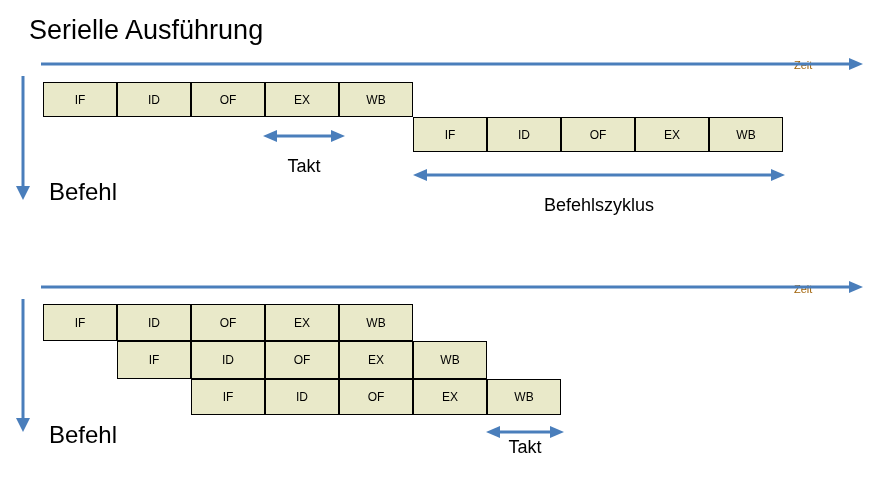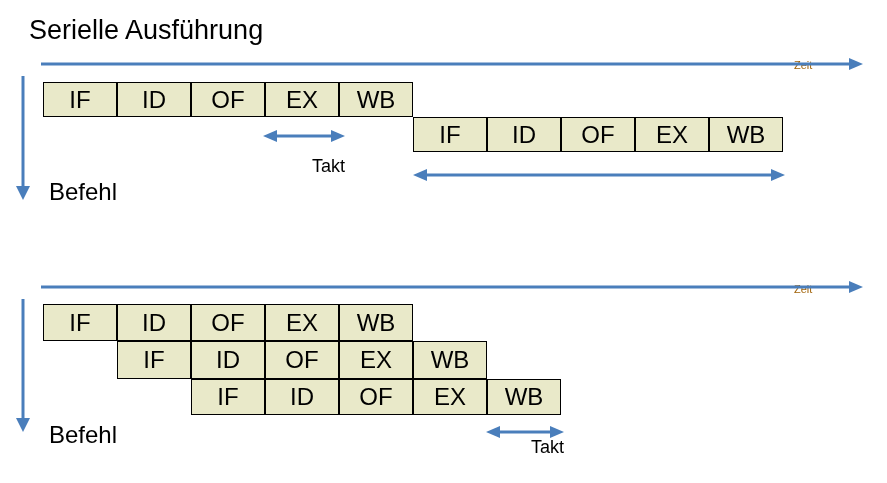--- a/index.html
+++ b/index.html
@@ -45,28 +45,28 @@
     color: #000000;
     white-space: nowrap;
     line-height: 22px;
   }
   .measure-label {
     position: absolute;
     font-size: 18px;
     color: #000000;
     white-space: nowrap;
     line-height: 22px;
-    text-align: right;
+    text-align: center;
   }
   .stage-cell {
     position: absolute;
     background: #e9e9c9;
     border: 1px solid #000000;
     box-sizing: border-box;
-    font-size: 24px;
+    font-size: 12px;
     color: #000000;
     display: flex;
     align-items: center;
     justify-content: center;
     line-height: 1;
   }
   .arrow-svg {
     position: absolute;
     overflow: visible;
   }
@@ -109,20 +109,21 @@
     <polygon points="14,2 0,8 14,14" fill="#4a7ebb"></polygon>
     <polygon points="68,2 82,8 68,14" fill="#4a7ebb"></polygon>
   </svg>
   <div class="measure-label" style="left:263px; top:155px; width:82px;">Takt</div>
 
   <svg class="arrow-svg" style="left:413px; top:167px;" width="372" height="16">
     <line x1="6" y1="8" x2="366" y2="8" stroke="#4a7ebb" stroke-width="3"></line>
     <polygon points="14,2 0,8 14,14" fill="#4a7ebb"></polygon>
     <polygon points="358,2 372,8 358,14" fill="#4a7ebb"></polygon>
   </svg>
+  <div class="measure-label" style="left:413px; top:194px; width:372px;">Befehlszyklus</div>
 
 
   <div class="axis-label" style="left:794px; top:251px;">Zeit</div>
 
   <svg class="arrow-svg" style="left:41px; top:279px;" width="824" height="16">
     <line x1="0" y1="8" x2="810" y2="8" stroke="#4a7ebb" stroke-width="3"></line>
     <polygon points="808,2 822,8 808,14" fill="#4a7ebb"></polygon>
   </svg>
 
   <svg class="arrow-svg" style="left:14px; top:299px;" width="18" height="135">

